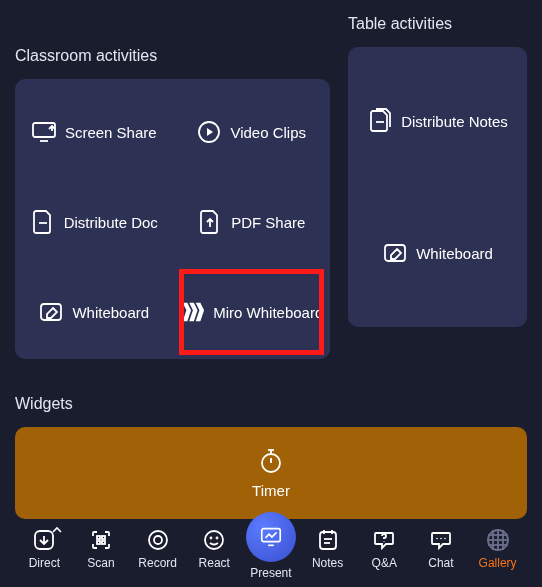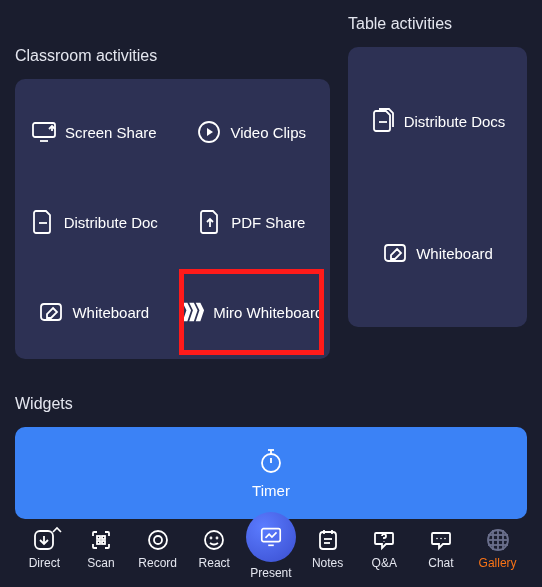--- a/index.html
+++ b/index.html
@@ -73,21 +73,21 @@
     content: "";
     position: absolute;
     inset: 2px 6px;
     border: 5px solid #ff1a1a;
     pointer-events: none;
   }
   .widgets-section {
     margin-top: 36px;
   }
   .widget-card {
-    background: #3b82f6;
+    background: #a16207;
     border-radius: 10px;
     height: 92px;
     display: flex;
     flex-direction: column;
     align-items: center;
     justify-content: center;
     gap: 8px;
     cursor: pointer;
   }
   .bottom-bar {
@@ -214,21 +214,21 @@
       <div class="section-title">Table activities</div>
       <div class="tile-grid">
         <div class="tile">
           <span class="icon-box">
             <svg width="26" height="28" viewBox="0 0 26 28" fill="none" stroke="#fff" stroke-width="1.8">
               <path d="M6 4 h10 l4 4 v14 a2 2 0 0 1 -2 2 h-12 a2 2 0 0 1 -2 -2 v-16 a2 2 0 0 1 2 -2 z"></path>
               <path d="M9 2 h10 l4 4 v14"></path>
               <line x1="9" y1="15" x2="17" y2="15"></line>
             </svg>
           </span>
-          <span class="tile-label">Distribute Docs</span>
+          <span class="tile-label">Distribute Notes</span>
         </div>
         <div class="tile">
           <span class="icon-box">
             <svg width="24" height="24" viewBox="0 0 24 24" fill="none" stroke="#fff" stroke-width="1.8">
               <rect x="2" y="4" width="20" height="16" rx="3"></rect>
               <path d="M14 8 l4 4 -6 6 -4 0 0 -4 z" fill="none"></path>
             </svg>
           </span>
           <span class="tile-label">Whiteboard</span>
         </div>

